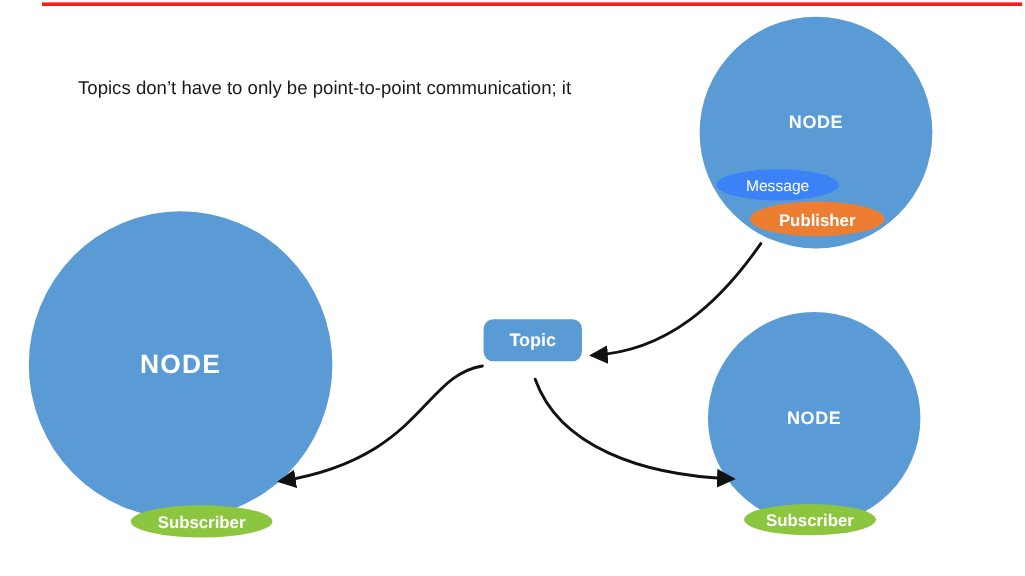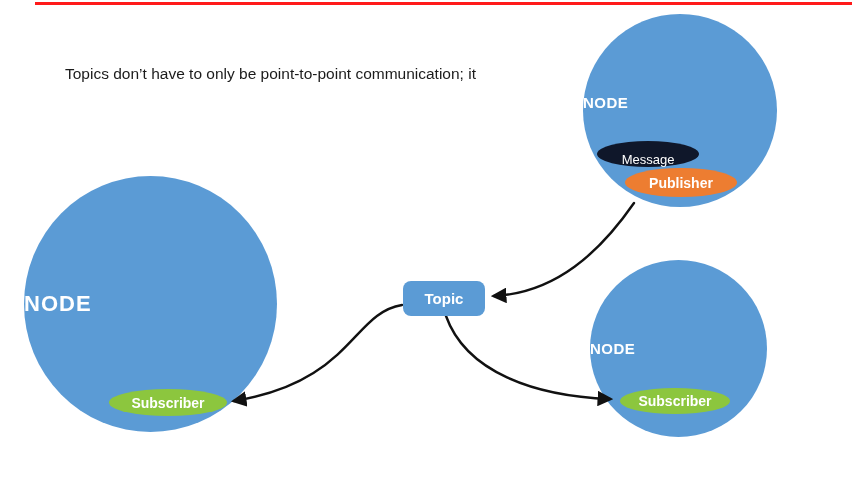--- a/index.html
+++ b/index.html
@@ -30,20 +30,21 @@
     font-size: 15.5px;
     line-height: 26px;
     color: #1b1b1b;
   }
   .circle {
     position: absolute;
     border-radius: 50%;
     background: #5b9bd5;
     display: flex;
     align-items: center;
+    justify-content: center;
   }
   .circle-left   { left: 24px;  top: 176px; width: 253px; height: 256px; }
   .circle-tright { left: 583px; top: 14px;  width: 194px; height: 193px; }
   .circle-bright { left: 590px; top: 260px; width: 177px; height: 177px; }
 
   .node-label-large {
     color: #ffffff;
     font-weight: bold;
     font-size: 22px;
     letter-spacing: 1px;
@@ -59,33 +60,33 @@
   .pill {
     position: absolute;
     border-radius: 50%;
     display: flex;
     align-items: center;
     justify-content: center;
     color: #ffffff;
     font-weight: bold;
     font-size: 14px;
   }
-  .pill.green  { background: #8cc63e; }
+  .pill.green  { background: #8cc63e; margin-top: 32px; }
   .pill.orange { background: #ed7d31; }
-  .pill.gray   { background: #0f172a; font-weight: normal; font-size: 13px; align-items: flex-end; }
+  .pill.gray   { background: #3b82f6; font-weight: normal; font-size: 13px; }
 
   .subscriber-left   { left: 109px; top: 389px; width: 118px; height: 27px; }
   .message-tright    { left: 597px; top: 141px; width: 102px; height: 26px; }
   .publisher-tright  { left: 625px; top: 168px; width: 112px; height: 29px; }
   .subscriber-bright { left: 620px; top: 388px; width: 110px; height: 26px; }
 
   .topic-box {
     position: absolute;
     left: 403px;
-    top: 281px;
+    top: 266px;
     width: 82px;
     height: 35px;
     border-radius: 8px;
     background: #5b9bd5;
     display: flex;
     align-items: center;
     justify-content: center;
     color: #ffffff;
     font-weight: bold;
     font-size: 15px;

